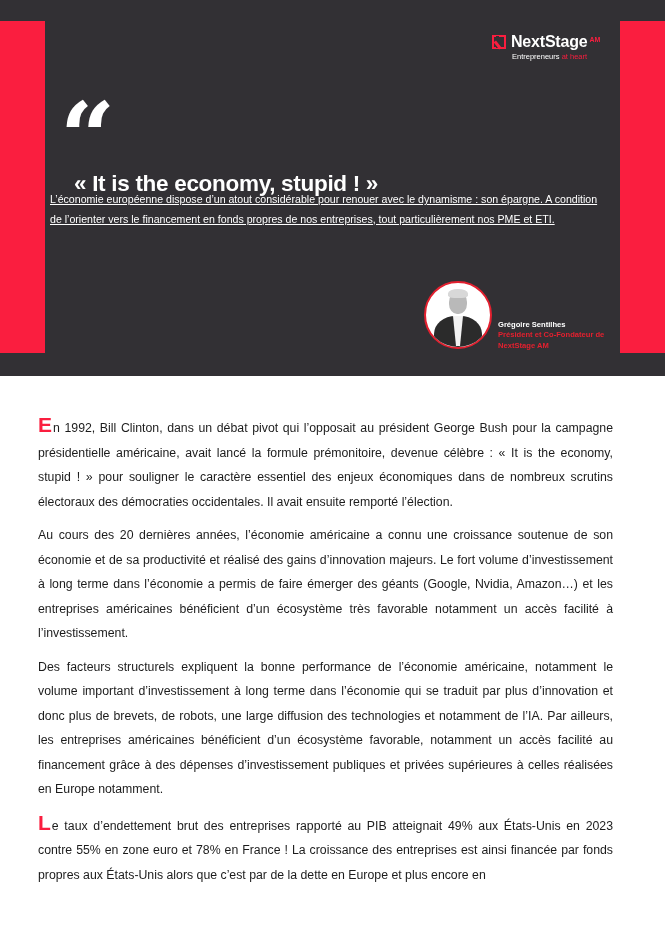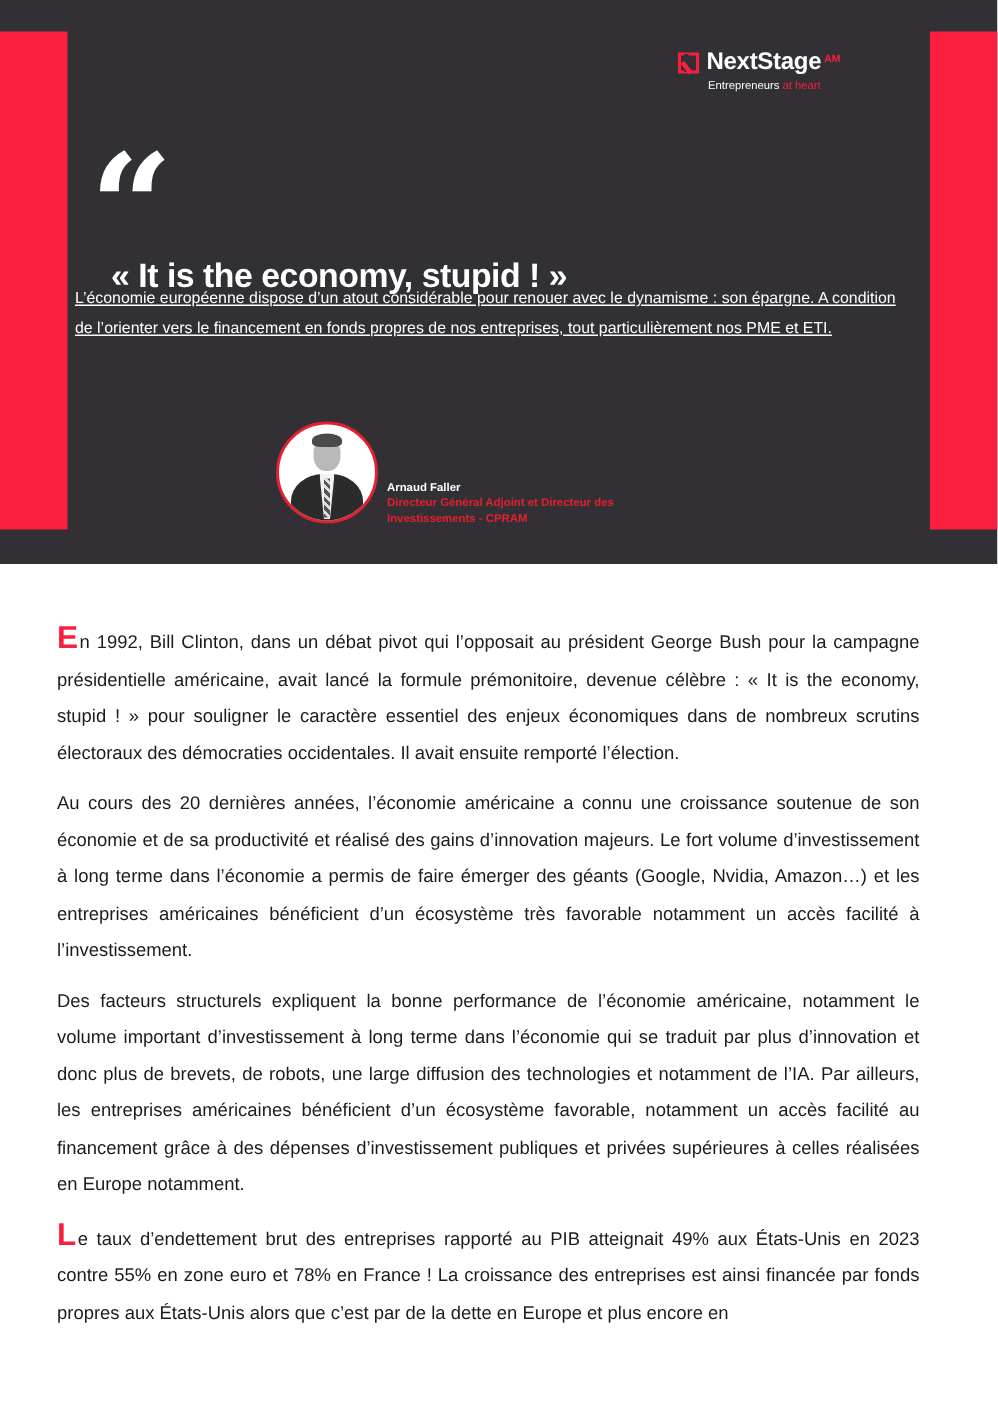--- a/index.html
+++ b/index.html
@@ -7,21 +7,21 @@
       width: 665px; height: 943px; background: #ffffff; position: relative; overflow: hidden;
       font-family: "Liberation Sans", "DejaVu Sans", sans-serif;
     }
     .hero {
       position: absolute; left: 0; top: 0; width: 665px; height: 376px; background: #323034;
     }
     .red-bar { position: absolute; background: #fa1e3f; }
     .red-bar.left { left: 0; top: 21px; width: 45px; height: 332px; }
     .red-bar.right { left: 620px; top: 21px; width: 45px; height: 332px; }
 
-    .logo { position: absolute; left: 452px; top: 33px; width: 130px; }
+    .logo { position: absolute; left: 492px; top: 33px; width: 130px; }
     .logo-row { display: flex; align-items: flex-start; }
     .logo-mark { width: 14px; height: 14px; border: 2.5px solid #fa1e3f; box-sizing: border-box; position: relative; margin-top: 2px; margin-right: 5px; }
     .logo-mark::before { content: ""; position: absolute; left: 2px; top: -1px; width: 2.5px; height: 12px; background: #323034; transform: skewX(0deg); }
     .logo-mark::after { content: ""; position: absolute; left: 1px; top: 3px; width: 9px; height: 2.5px; background: #fa1e3f; transform: rotate(52deg); transform-origin: left center; }
     .logo-name { color: #ffffff; font-weight: bold; font-size: 16px; letter-spacing: -0.2px; line-height: 18px; }
     .logo-am { color: #fa1e3f; font-size: 7px; font-weight: bold; margin-left: 2px; margin-top: 3px; }
     .logo-tag { font-size: 7.5px; font-weight: normal; color: #ffffff; margin-left: 20px; margin-top: 1px; line-height: 9px; }
     .logo-tag .accent { color: #fa1e3f; }
 
     .quote-mark { position: absolute; left: 60px; top: 90px; color: #ffffff; font-family: "DejaVu Serif", serif; font-weight: bold; font-size: 96px; line-height: 96px; letter-spacing: -8px; }
@@ -63,34 +63,33 @@
     <div class="logo-tag">
       <span>Entrepreneurs</span>
       <span class="accent">at heart</span>
     </div>
   </div>
 
   <div class="quote-mark">“</div>
   <h1 class="hero-title">« It is the economy, stupid ! »</h1>
   <p class="hero-lead">L’économie européenne dispose d’un atout considérable pour renouer avec le dynamisme : son épargne. A condition de l’orienter vers le financement en fonds propres de nos entreprises, tout particulièrement nos PME et ETI.</p>
 
-  <div class="person p1">
-    <div class="avatar">
+
+  <div class="person p2">
+    <div class="avatar bald">
       <div class="body"></div>
         <div class="shirt"></div>
-        <div class="tie"></div>
         <div class="head"></div>
         <div class="hair"></div>
     </div>
     <div class="person-info">
-      <div class="person-name">Arnaud Faller</div>
-      <div class="person-role" style="width:160px;">Directeur Général Adjoint et Directeur des Investissements - CPRAM</div>
+      <div class="person-name">Grégoire Sentilhes</div>
+      <div class="person-role" style="width:115px;">Président et Co-Fondateur de NextStage AM</div>
     </div>
   </div>
-
 </div>
 
 <div class="body-text">
   <p><span class="dropcap">E</span><span>n 1992, Bill Clinton, dans un débat pivot qui l’opposait au président George Bush pour la campagne présidentielle américaine, avait lancé la formule prémonitoire, devenue célèbre : « It is the economy, stupid ! » pour souligner le caractère essentiel des enjeux économiques dans de nombreux scrutins électoraux des démocraties occidentales. Il avait ensuite remporté l’élection.</span></p>
   <p><span>Au cours des 20 dernières années, l’économie américaine a connu une croissance soutenue de son économie et de sa productivité et réalisé des gains d’innovation majeurs. Le fort volume d’investissement à long terme dans l’économie a permis de faire émerger des géants (Google, Nvidia, Amazon…) et les entreprises américaines bénéficient d’un écosystème très favorable notamment un accès facilité à l’investissement.</span></p>
   <p><span>Des facteurs structurels expliquent la bonne performance de l’économie américaine, notamment le volume important d’investissement à long terme dans l’économie qui se traduit par plus d’innovation et donc plus de brevets, de robots, une large diffusion des technologies et notamment de l’IA. Par ailleurs, les entreprises américaines bénéficient d’un écosystème favorable, notamment un accès facilité au financement grâce à des dépenses d’investissement publiques et privées supérieures à celles réalisées en Europe notamment.</span></p>
   <p class="gap"><span class="dropcap">L</span><span>e taux d’endettement brut des entreprises rapporté au PIB atteignait 49% aux États-Unis en 2023 contre 55% en zone euro et 78% en France ! La croissance des entreprises est ainsi financée par fonds propres aux États-Unis alors que c’est par de la dette en Europe et plus encore en</span></p>
 </div>
 
 </body></html>

